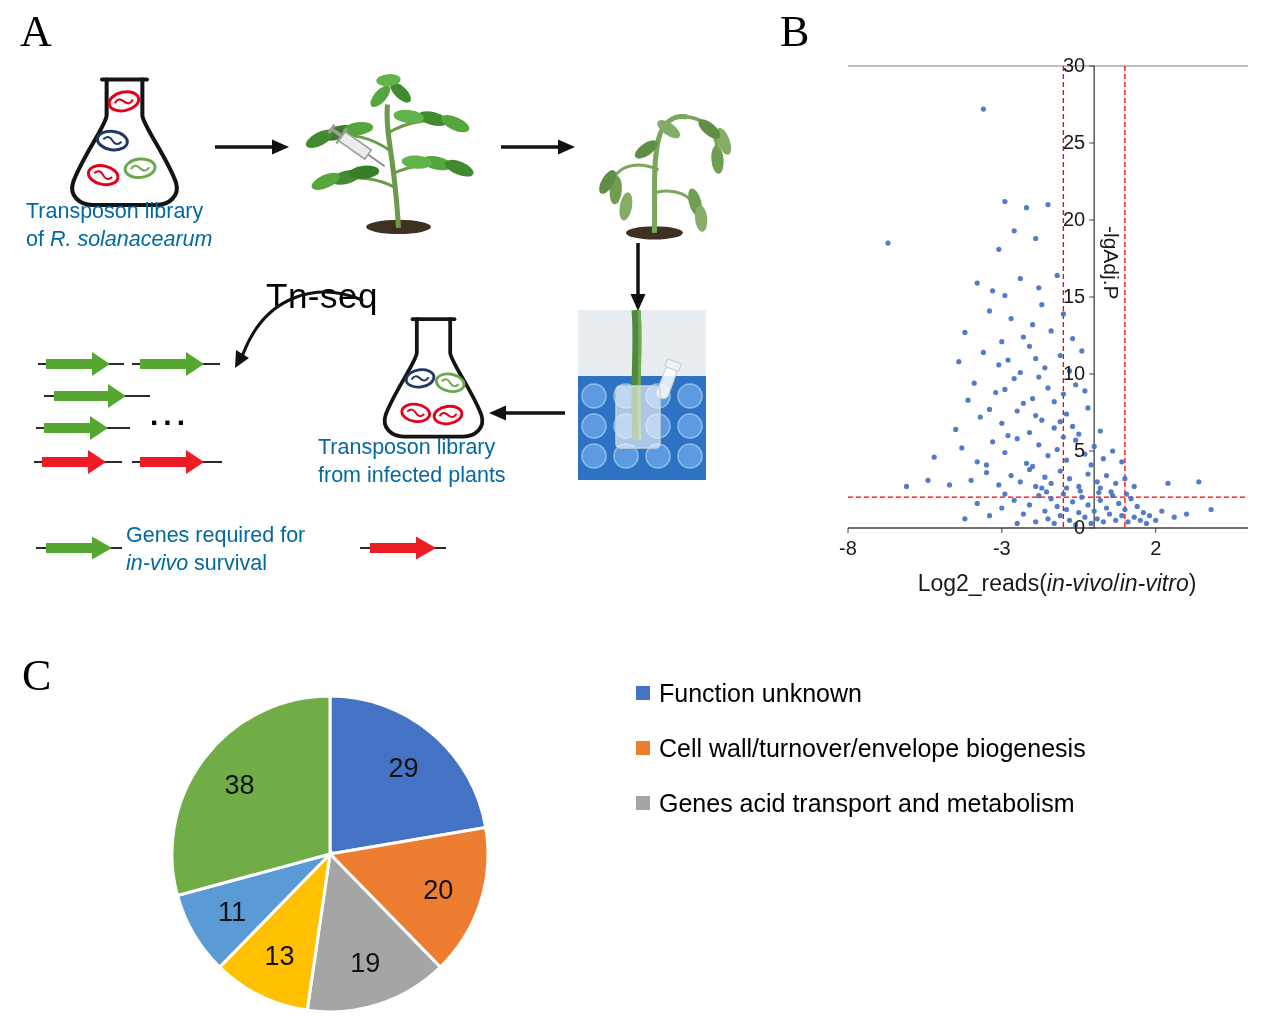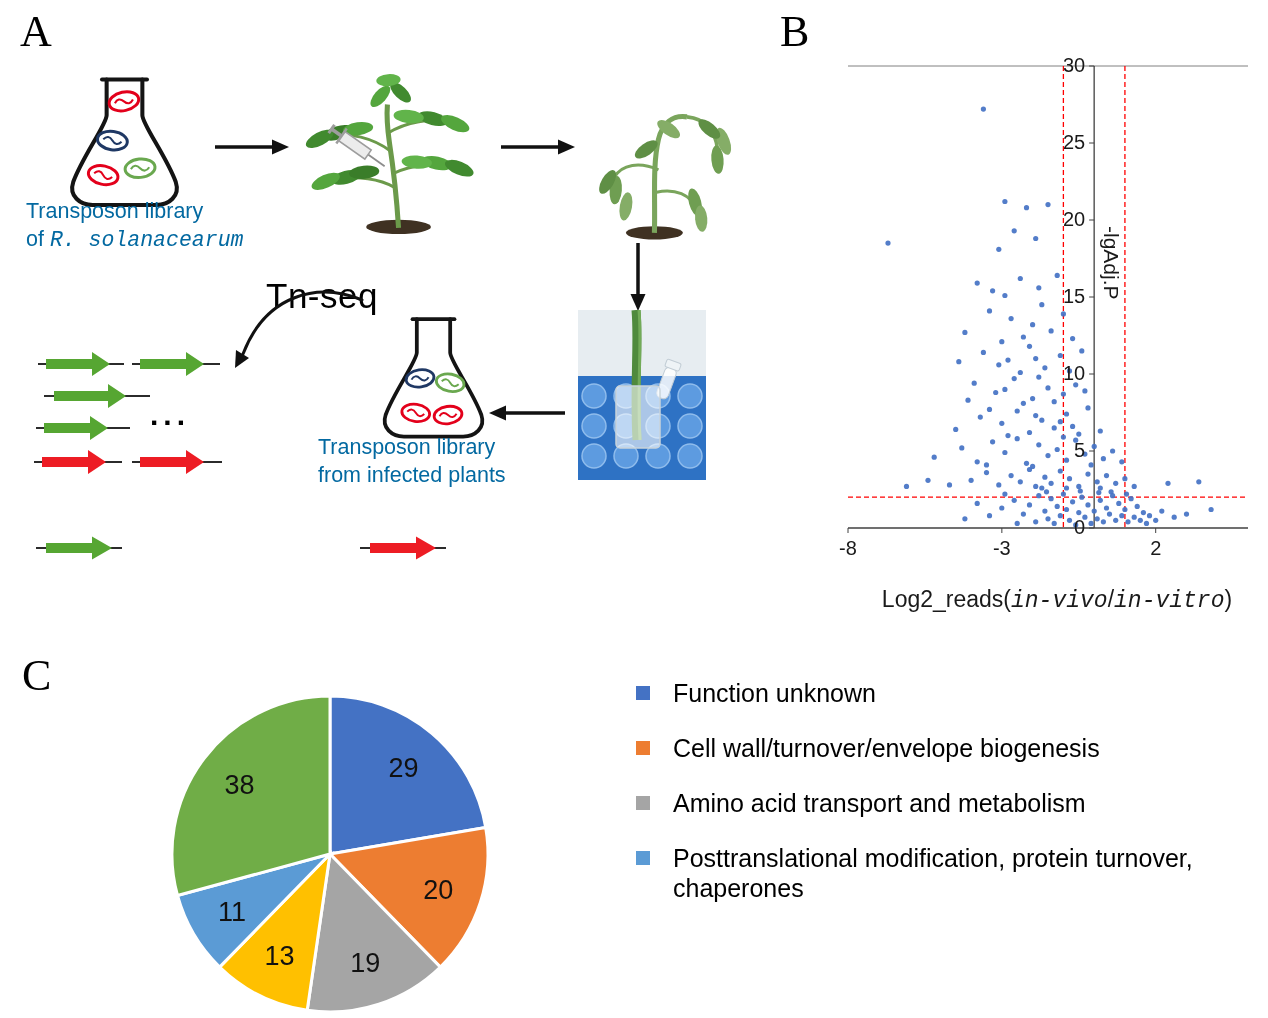--- a/index.html
+++ b/index.html
@@ -2,27 +2,27 @@
 <html><head>
 <meta charset="utf-8">
 <style>
   * { margin:0; padding:0; box-sizing:border-box; }
   html,body { background:#ffffff; }
   body { font-family:"Liberation Sans", sans-serif; color:#000; }
   #figure { position:relative; width:1268px; height:1018px; background:#fff; overflow:hidden; }
   .abs { position:absolute; }
   .panel-label { font-family:"Liberation Serif", serif; font-size:44px; color:#000; }
   .caption { font-size:21.5px; line-height:1.28; color:#0369a1; }
-  .italic { font-style:italic;font-family:Liberation Mono, monospace; }
+  .italic { font-style:italic; }
   .tnseq { font-size:35px; color:#000; letter-spacing:0.5px; }
   .ellipsis { font-size:30px; font-weight:bold; letter-spacing:5px; }
-  .xlabel { font-size:23px; text-align:center; color:#1a1a1a;margin-top:16px; }
+  .xlabel { font-size:23px; text-align:center; color:#1a1a1a; }
   svg text { font-family:"Liberation Sans", sans-serif; }
   #pie-legend { position:absolute; left:636px; top:678px; display:flex; flex-direction:column; gap:25px; }
-  .legend-item { display:flex; align-items:flex-start; gap:23px; }
+  .legend-item { display:flex; align-items:flex-start; gap:9px; }
   .swatch { width:14px; height:14px; flex:0 0 14px; margin-top:8px; }
   .legend-text { font-size:25px; line-height:1.2; max-width:520px; color:#000; }
 </style>
 </head>
 <body>
 
 <div id="figure">
 
   <div class="abs panel-label" style="left:20px;top:6px;">A</div>
 
@@ -208,20 +208,24 @@
       <polygon points="10,111 56,111 56,104 74,116 56,128 56,121 10,121"></polygon>
       <polygon points="108,111 154,111 154,104 172,116 154,128 154,121 108,121"></polygon>
     </g>
   </svg>
   <div class="abs ellipsis" style="left:150px;top:398px;">...</div>
 
   <svg class="abs" style="left:34px;top:536px;width:92px;height:24px" viewBox="0 0 92 24">
     <line x1="2" y1="12" x2="88" y2="12" stroke="#2b2b2b" stroke-width="2"></line>
     <polygon points="12,7 58,7 58,0.5 78,12 58,23.5 58,17 12,17" fill="#56a632"></polygon>
   </svg>
+  <div class="abs caption" style="left:126px;top:522px;width:240px;">
+    <div><span>Genes required for</span></div>
+    <div><span class="italic">in-vivo</span><span> survival</span></div>
+  </div>
 
   <svg class="abs" style="left:358px;top:536px;width:92px;height:24px" viewBox="0 0 92 24">
     <line x1="2" y1="12" x2="88" y2="12" stroke="#2b2b2b" stroke-width="2"></line>
     <polygon points="12,7 58,7 58,0.5 78,12 58,23.5 58,17 12,17" fill="#ed1c24"></polygon>
   </svg>
 
   <div class="abs panel-label" style="left:780px;top:6px;">B</div>
 
   <svg id="volcano-svg" class="abs" style="left:836px;top:56px;width:430px;height:505px" viewBox="0 0 430 505">
     <g id="axes">
@@ -455,21 +459,17 @@
       <div class="legend-item">
         <span class="swatch" style="background: rgb(68, 114, 196);"></span>
         <span class="legend-text">Function unknown</span>
       </div>
       <div class="legend-item">
         <span class="swatch" style="background: rgb(237, 125, 49);"></span>
         <span class="legend-text">Cell wall/turnover/envelope biogenesis</span>
       </div>
       <div class="legend-item">
         <span class="swatch" style="background: rgb(165, 165, 165);"></span>
-        <span class="legend-text">Amino acid transport and metabolism</span>
-      </div>
-      <div class="legend-item">
-        <span class="swatch" style="background: rgb(91, 155, 213);"></span>
-        <span class="legend-text">Posttranslational modification, protein turnover, chaperones</span>
+        <span class="legend-text">Genes acid transport and metabolism</span>
       </div>
     </div>
 
 </div>
 
 </body></html>

